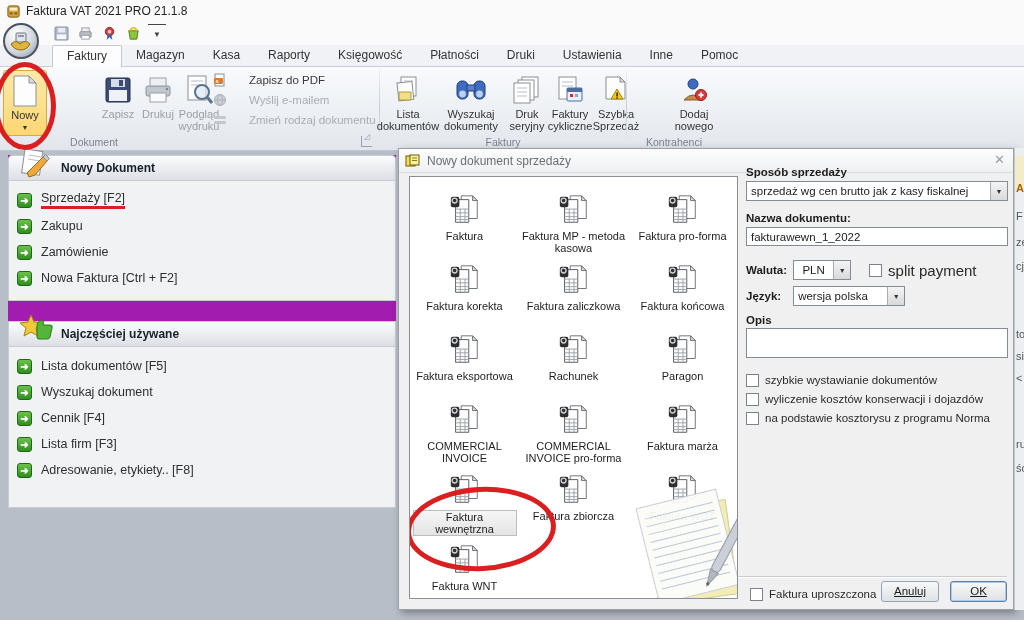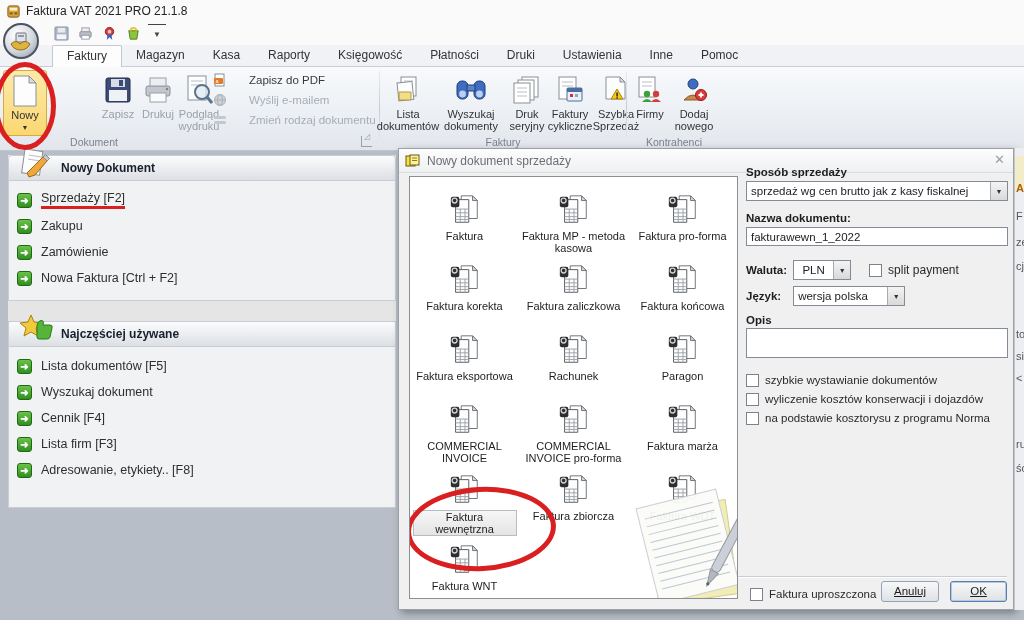--- a/index.html
+++ b/index.html
@@ -33,21 +33,21 @@
   .bigbtn.hl { background:linear-gradient(#fdeaa9,#fbd772); border:1px solid #d8a93f; }
   .bigbtn.dis { color:#9aa0a8; }
   .bigbtn .drop { font-size:7px; color:#333; margin-top:1px; }
   .menu3 { position:absolute; left:213px; top:6px; display:flex; flex-direction:column; gap:6px; }
   .mrow { display:flex; align-items:center; gap:22px; font-size:11.5px; color:#3a3a3a; }
   .mrow.disabled { color:#a7adb4; }
   .launcher { position:absolute; right:6px; bottom:3px; width:11px; height:11px; border-left:1px solid #98a0aa; border-bottom:1px solid #98a0aa; font-size:8px; color:#98a0aa; }
   .launcher:after { content:"◿"; position:relative; left:2px; top:-4px; }
 
   
-  .sidebar { position:absolute; left:8px; top:155px; width:388px; height:353px; background:#e5e5e5; }
+  .sidebar { position:absolute; left:8px; top:155px; width:388px; height:353px; background:#a21caf; }
   .sgroup { position:absolute; left:0; width:388px; background:#f1f2f4; border:1px solid #c9cdd3; }
   .sg1 { top:0; height:146px; border-radius:4px 4px 0 0; }
   .sg2 { top:166px; height:187px; }
   .shead { position:relative; height:25px; background:linear-gradient(#fbfcfd,#dcdfe4); border-bottom:1px solid #c9cdd3; display:flex; align-items:center; padding-left:52px; font-size:12px; font-weight:bold; color:#18202c; border-radius:4px 4px 0 0; }
   .shead .hicon { position:absolute; left:10px; top:-9px; }
   .sitems { padding:6px 0 0 8px; }
   .sitem { display:flex; align-items:center; gap:9px; height:26px; font-size:12.5px; color:#2e2e2e; cursor:default; }
   .sitem .lbl { padding-bottom:1px; }
   .sitem.underlined .lbl { border-bottom:3px solid #d91f1f; }
   .garrow { width:15px; height:15px; background:linear-gradient(#6cc24a,#2f8f1f); border:1px solid #1e6a12; border-radius:3px; color:#fff; font-size:10px; line-height:13px; text-align:center; font-weight:bold; }
@@ -308,34 +308,20 @@
               <rect x="15.3" y="21.3" width="1.6" height="1.4" fill="#333"></rect>
             </svg>
           </span>
         <span>Szybka Sprzedaż</span>
       </div>
       <div class="glabel">Faktury</div>
     </div>
     <div class="gsep" style="left:626px;"></div>
 
     <div class="rgroup" style="left:628px;width:92px;">
-      <div class="bigbtn" style="left:2px;width:40px;">
-        <span class="ic">
-            <svg width="30" height="28" viewBox="0 0 30 28">
-              <rect x="4" y="1" width="16" height="20" fill="#fff" stroke="#8a8f96"></rect>
-              <line x1="7" y1="6" x2="17" y2="6" stroke="#b9bec5"></line>
-              <line x1="7" y1="10" x2="17" y2="10" stroke="#b9bec5"></line>
-              <circle cx="12" cy="18" r="3.2" fill="#3aa03a"></circle>
-              <path d="M7 26 q5 -6 10 0Z" fill="#3aa03a"></path>
-              <circle cx="21" cy="18" r="3.2" fill="#d04040"></circle>
-              <path d="M16 26 q5 -6 10 0Z" fill="#d04040"></path>
-            </svg>
-          </span>
-        <span>Firmy</span>
-      </div>
       <div class="bigbtn" style="left:44px;width:44px;">
         <span class="ic">
             <svg width="28" height="28" viewBox="0 0 28 28">
               <circle cx="13" cy="8" r="5" fill="#3f6cc0" stroke="#24427c"></circle>
               <path d="M4 24 q9 -10 18 0 Z" fill="#c88a4a" stroke="#8a5a24"></path>
               <circle cx="21" cy="19" r="5.5" fill="#e03a3a" stroke="#8c1f1f"></circle>
               <rect x="18.5" y="18" width="5" height="2" fill="#fff"></rect>
               <rect x="20" y="16.5" width="2" height="5" fill="#fff"></rect>
             </svg>
           </span>
@@ -776,21 +762,21 @@
       <div class="plabel" style="position:absolute;top:36px;">Nazwa dokumentu:</div>
       <input class="tfield" style="position: absolute; top: 51px;" value="fakturawewn_1_2022">
 
       <div class="row-inline" style="top:84px;left:0;">
         <span class="plabel">Waluta:</span>
         <div class="combo" style="width:58px;text-align:center;">
           <span class="val">PLN</span>
           <span class="cbtn">▼</span>
         </div>
         <span class="chk" style="margin-left:12px;"></span>
-        <span style="font-size:12px;color:#2a2a2a;">split payment</span>
+        <span style="font-size:15px;color:#2a2a2a;">split payment</span>
       </div>
 
       <div class="row-inline" style="top:110px;left:0;">
         <span class="plabel">Język:</span>
         <div class="combo" style="width:112px;margin-left:6px;">
           <span class="val">wersja polska</span>
           <span class="cbtn">▼</span>
         </div>
       </div>
 

